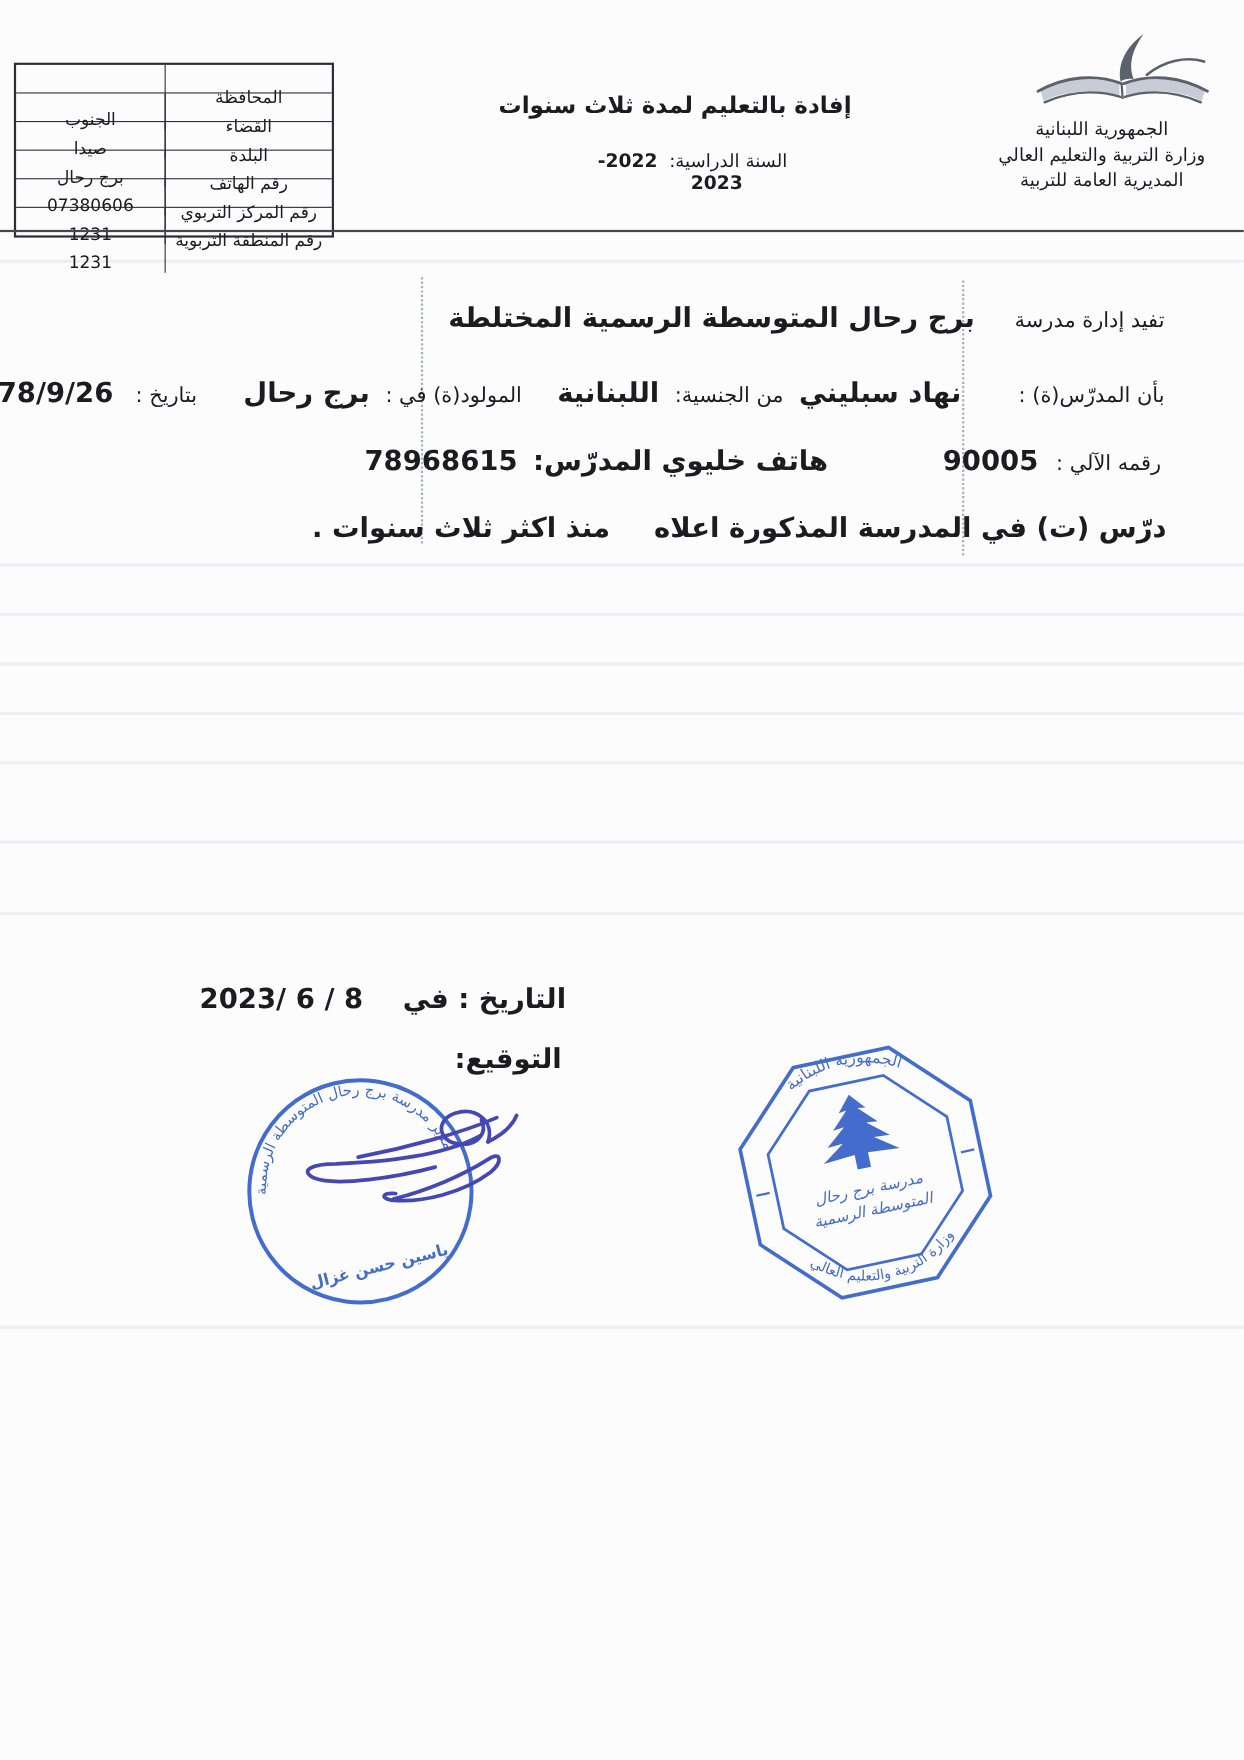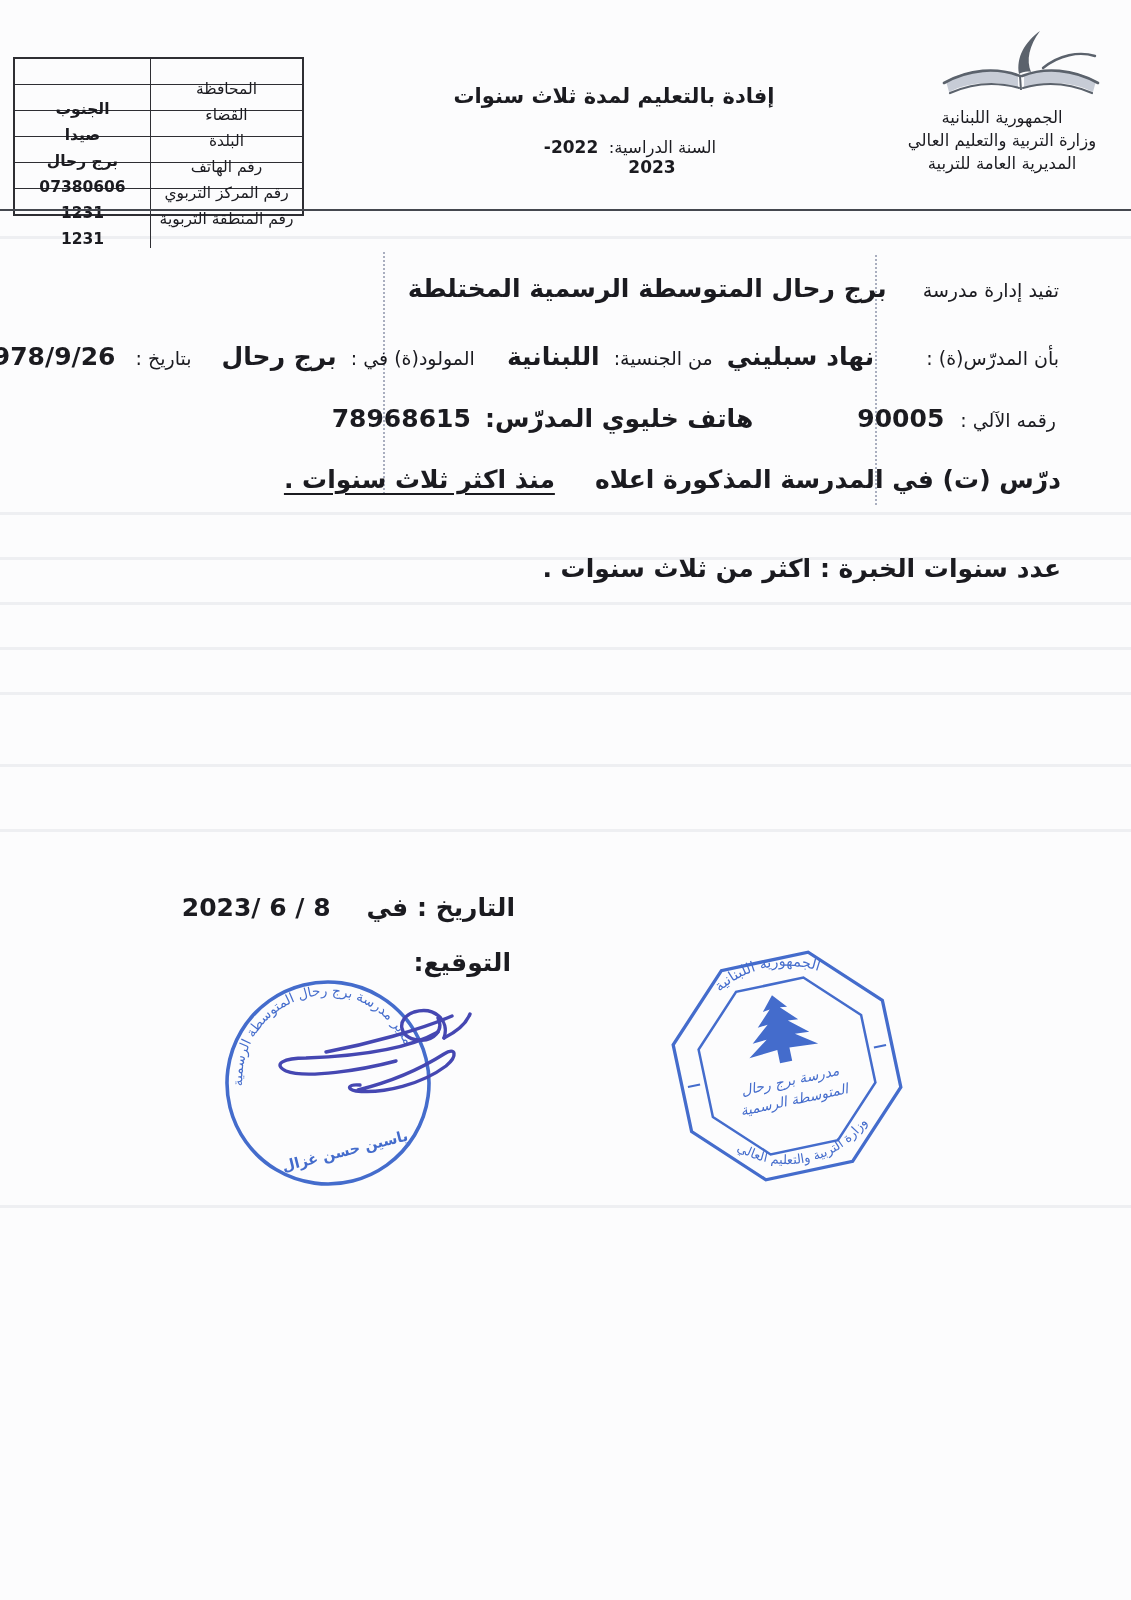--- a/index.html
+++ b/index.html
@@ -10,35 +10,35 @@
   }
   .streak{position:absolute;left:0;width:100%;height:3px;background:rgba(176,182,194,0.18);pointer-events:none;}
   
   .info-table{
     position:absolute;top:57px;left:13px;width:287px;direction:rtl;
     border:2px solid #2e2e33;border-bottom-width:2px;font-size:15.5px;
   }
   .info-row{display:grid;grid-template-columns:152px 1fr;height:25px;border-bottom:1.5px solid #2e2e33;}
   .info-row:last-child{border-bottom:none;}
   .info-label{display:flex;align-items:center;justify-content:center;border-left:1.5px solid #2e2e33;padding:0 2px;}
-  .info-value{display:flex;align-items:center;justify-content:center;font-weight:bold;margin-top:41px;}
+  .info-value{display:flex;align-items:center;justify-content:center;font-weight:normal;margin-top:41px;}
   .doc-title{
     position:absolute;top:84px;left:438px;width:352px;text-align:center;
     font-size:21px;font-weight:bold;text-underline-offset:6px;text-decoration-thickness:2px;
   }
   .year-line{position:absolute;top:137px;left:500px;width:260px;text-align:center;font-size:16.5px;direction:rtl;}
   .year-line b{font-size:17px;margin-left:44px;}
   .logo-wrap{position:absolute;top:30px;left:933px;width:180px;height:78px;}
   .ministry{position:absolute;top:106px;left:878px;width:248px;text-align:center;font-size:16.5px;line-height:23px;}
   .divider{position:absolute;top:209px;left:0;width:100%;height:2px;background:#45484f;}
   .vdots{position:absolute;width:0;border-left:2px dotted rgba(100,110,140,0.55);}
   
   .bline{position:absolute;direction:rtl;white-space:nowrap;font-size:19px;}
   .bline b{font-size:25px;}
-  .u{text-decoration:underline;text-underline-offset:5px;text-decoration-thickness:2px;}
+  .u{text-underline-offset:5px;text-decoration-thickness:2px;}
   
   .stamp{position:absolute;pointer-events:none;}
   svg text{font-family:"DejaVu Sans",sans-serif;}
 </style>
 </head>
 <body>
 
 <div class="page">
 
   <div class="streak" style="top:236px"></div>
@@ -113,39 +113,36 @@
     <b style="margin-right:30px">برج رحال المتوسطة الرسمية المختلطة</b>
   </div>
 
   <div class="bline" style="top:342px;right:72px;">
     <span>بأن المدرّس(ة) :</span>
     <b style="margin-right:46px">نهاد سبليني</b>
     <span style="margin-right:8px">من الجنسية:</span>
     <b style="margin-right:8px">اللبنانية</b>
     <span style="margin-right:26px">المولود(ة) في :</span>
     <b style="margin-right:8px">برج رحال</b>
-    <span style="margin-right:24px">بتاريخ :</span>
+    <span style="margin-right:36px">بتاريخ :</span>
     <b style="margin-right:14px">1978/9/26</b>
   </div>
 
   <div class="bline" style="top:404px;right:75px;">
     <span>رقمه الآلي :</span>
     <b style="margin-right:10px">90005</b>
     <b style="margin-right:98px">هاتف خليوي المدرّس:</b>
     <b style="margin-right:8px">78968615</b>
   </div>
 
   <div class="bline" style="top:465px;right:70px;">
     <b>درّس (ت) في المدرسة المذكورة اعلاه</b>
     <b class="u" style="margin-right:34px">منذ اكثر ثلاث سنوات .</b>
   </div>
 
-  <div class="bline" style="top:554px;right:70px;">
-    <b>عدد سنوات الخبرة : اكثر من ثلاث سنوات .</b>
-  </div>
 
 
   <div class="bline" style="top:893px;right:616px;">
     <b>التاريخ : في</b>
     <b style="margin-right:30px">8 / 6 /2023</b>
   </div>
 
   <div class="bline" style="top:948px;right:620px;">
     <b>التوقيع:</b>
   </div>

